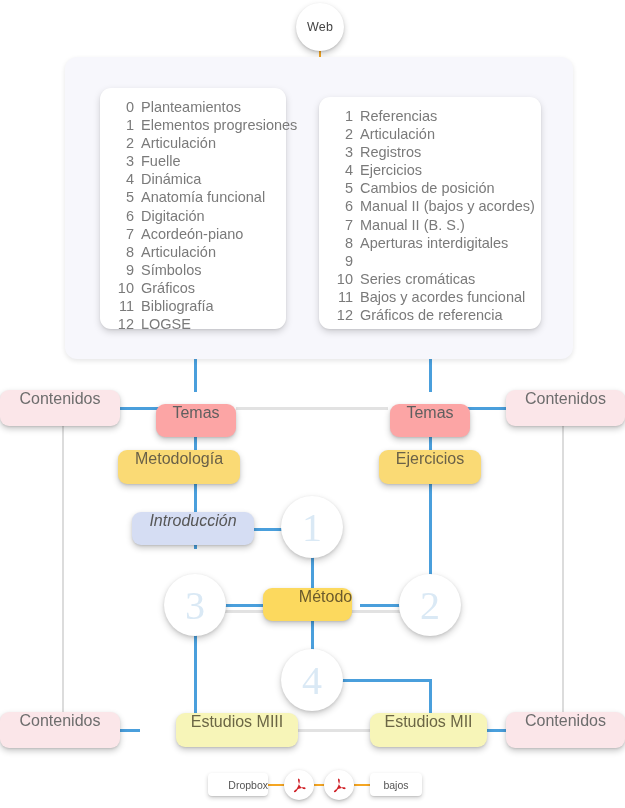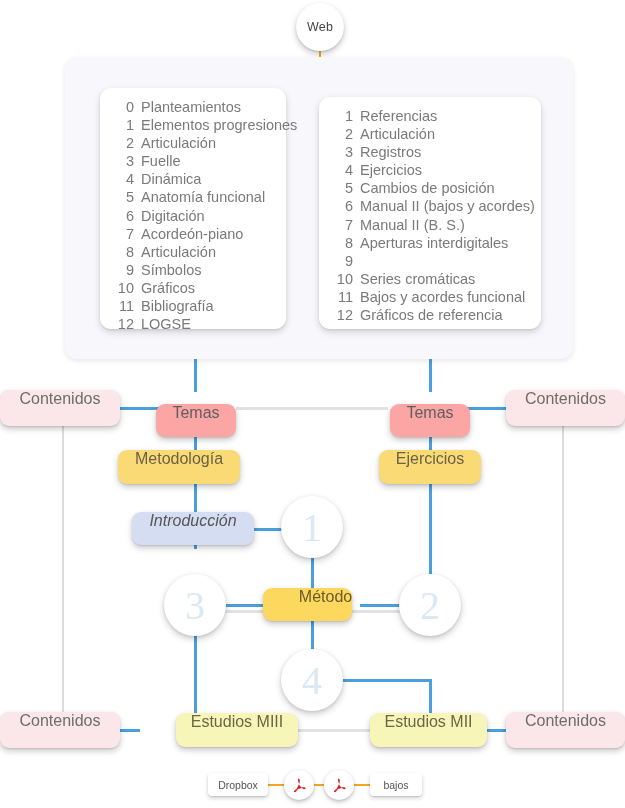--- a/index.html
+++ b/index.html
@@ -363,21 +363,21 @@
 </div>
 
 <div class="box box-lemon" style="left:370px; top:713px; width:117px; height:34px;">
   <span>Estudios MII</span>
 </div>
 
 <div class="box box-pink" style="left:506px; top:712px; width:119px; height:36px;">
   <span>Contenidos</span>
 </div>
 
-<div class="pill" style="left:208px; top:773px; width:60px;">
+<div class="pill" style="left:208px; top:773px; width:60px;justify-content:flex-end;">
   <span>Dropbox</span>
 </div>
 
 <div class="pdf-circle" style="left:284px; top:770px;">
   <svg width="18" height="18" viewBox="0 0 24 24" aria-hidden="true">
     <path d="M12 3.2c-.9 0-1.4.8-1.4 1.9 0 1.5.6 3.3 1.4 5.1-.9 2.6-2.2 5.4-3.5 7.3-2 1.1-3.3 2.1-3.3 3 0 .6.5 1.1 1.2 1.1 1.3 0 2.8-1.7 4.2-4.3 1.7-.7 3.6-1.2 5.3-1.4 1.5 1 2.8 1.6 3.7 1.6.8 0 1.3-.4 1.3-1.1 0-.9-1.1-1.5-2.9-1.5-.8 0-1.8.1-2.9.3-1.2-1-2.3-2.4-3.1-3.9.7-1.9 1.1-3.6 1.1-4.9 0-1.5-.5-2.4-1.1-2.4z" fill="#cf2027"></path>
   </svg>
 </div>
 
 <div class="pdf-circle" style="left:324px; top:770px;">

